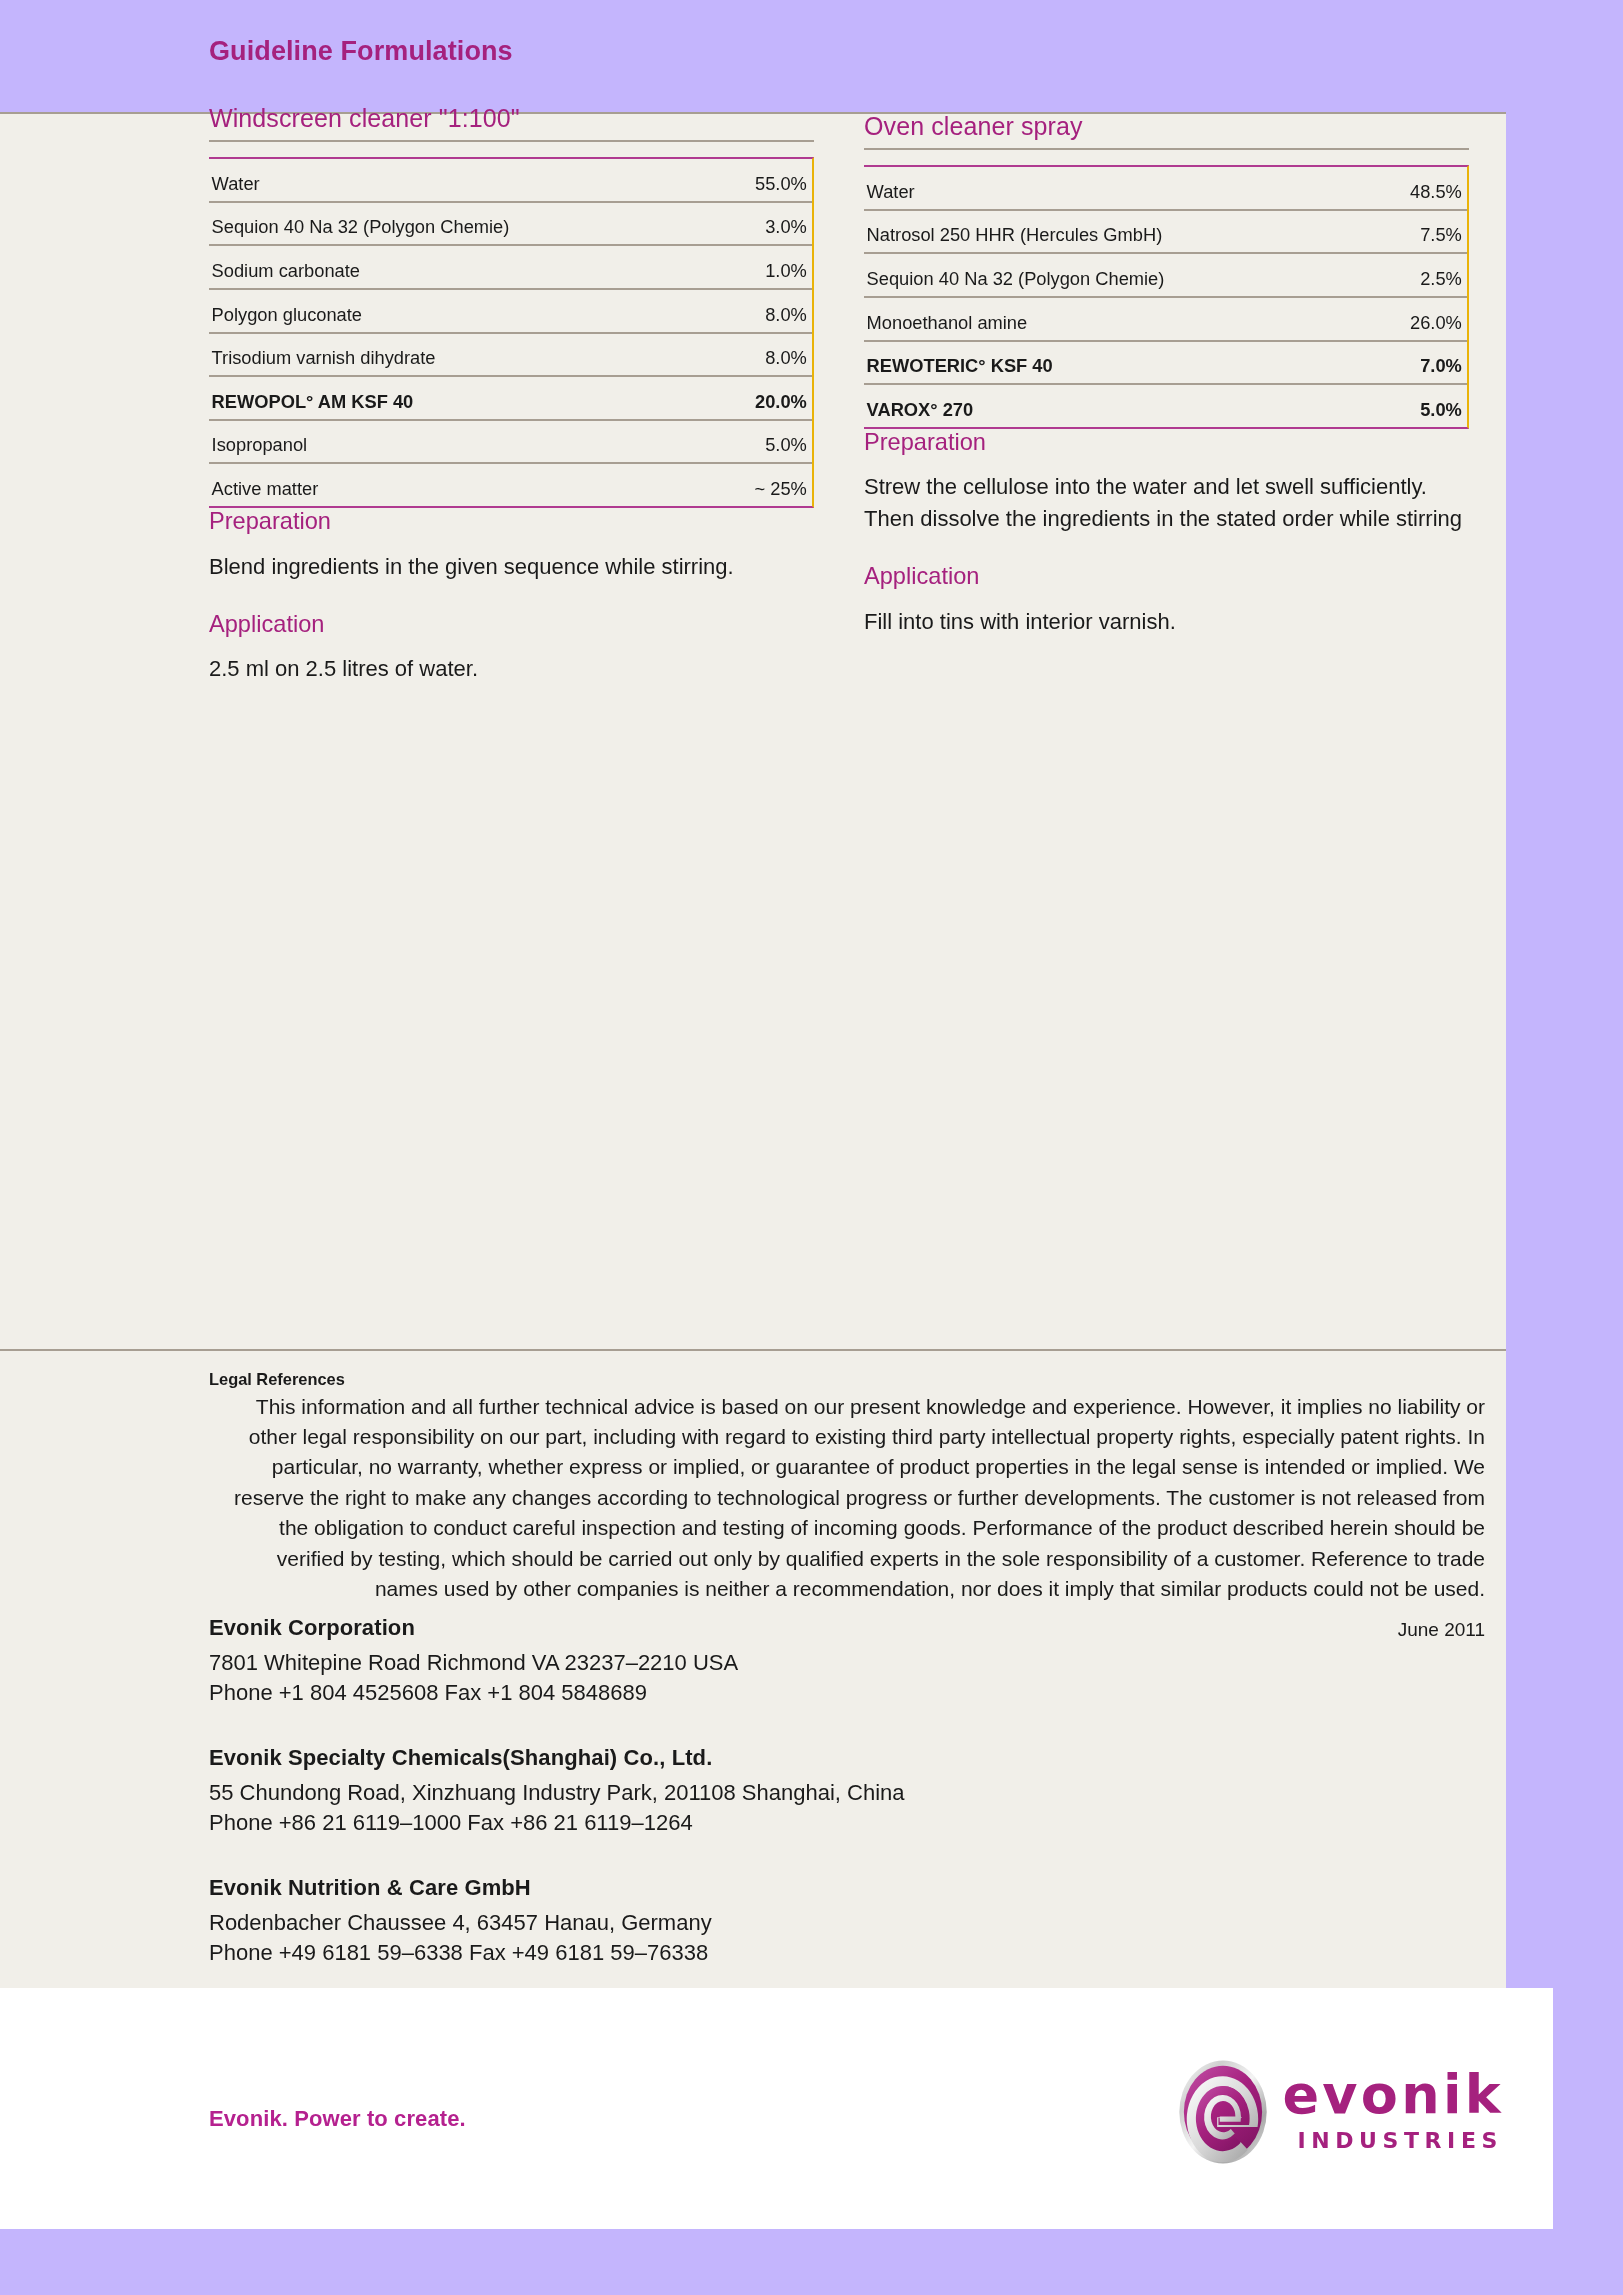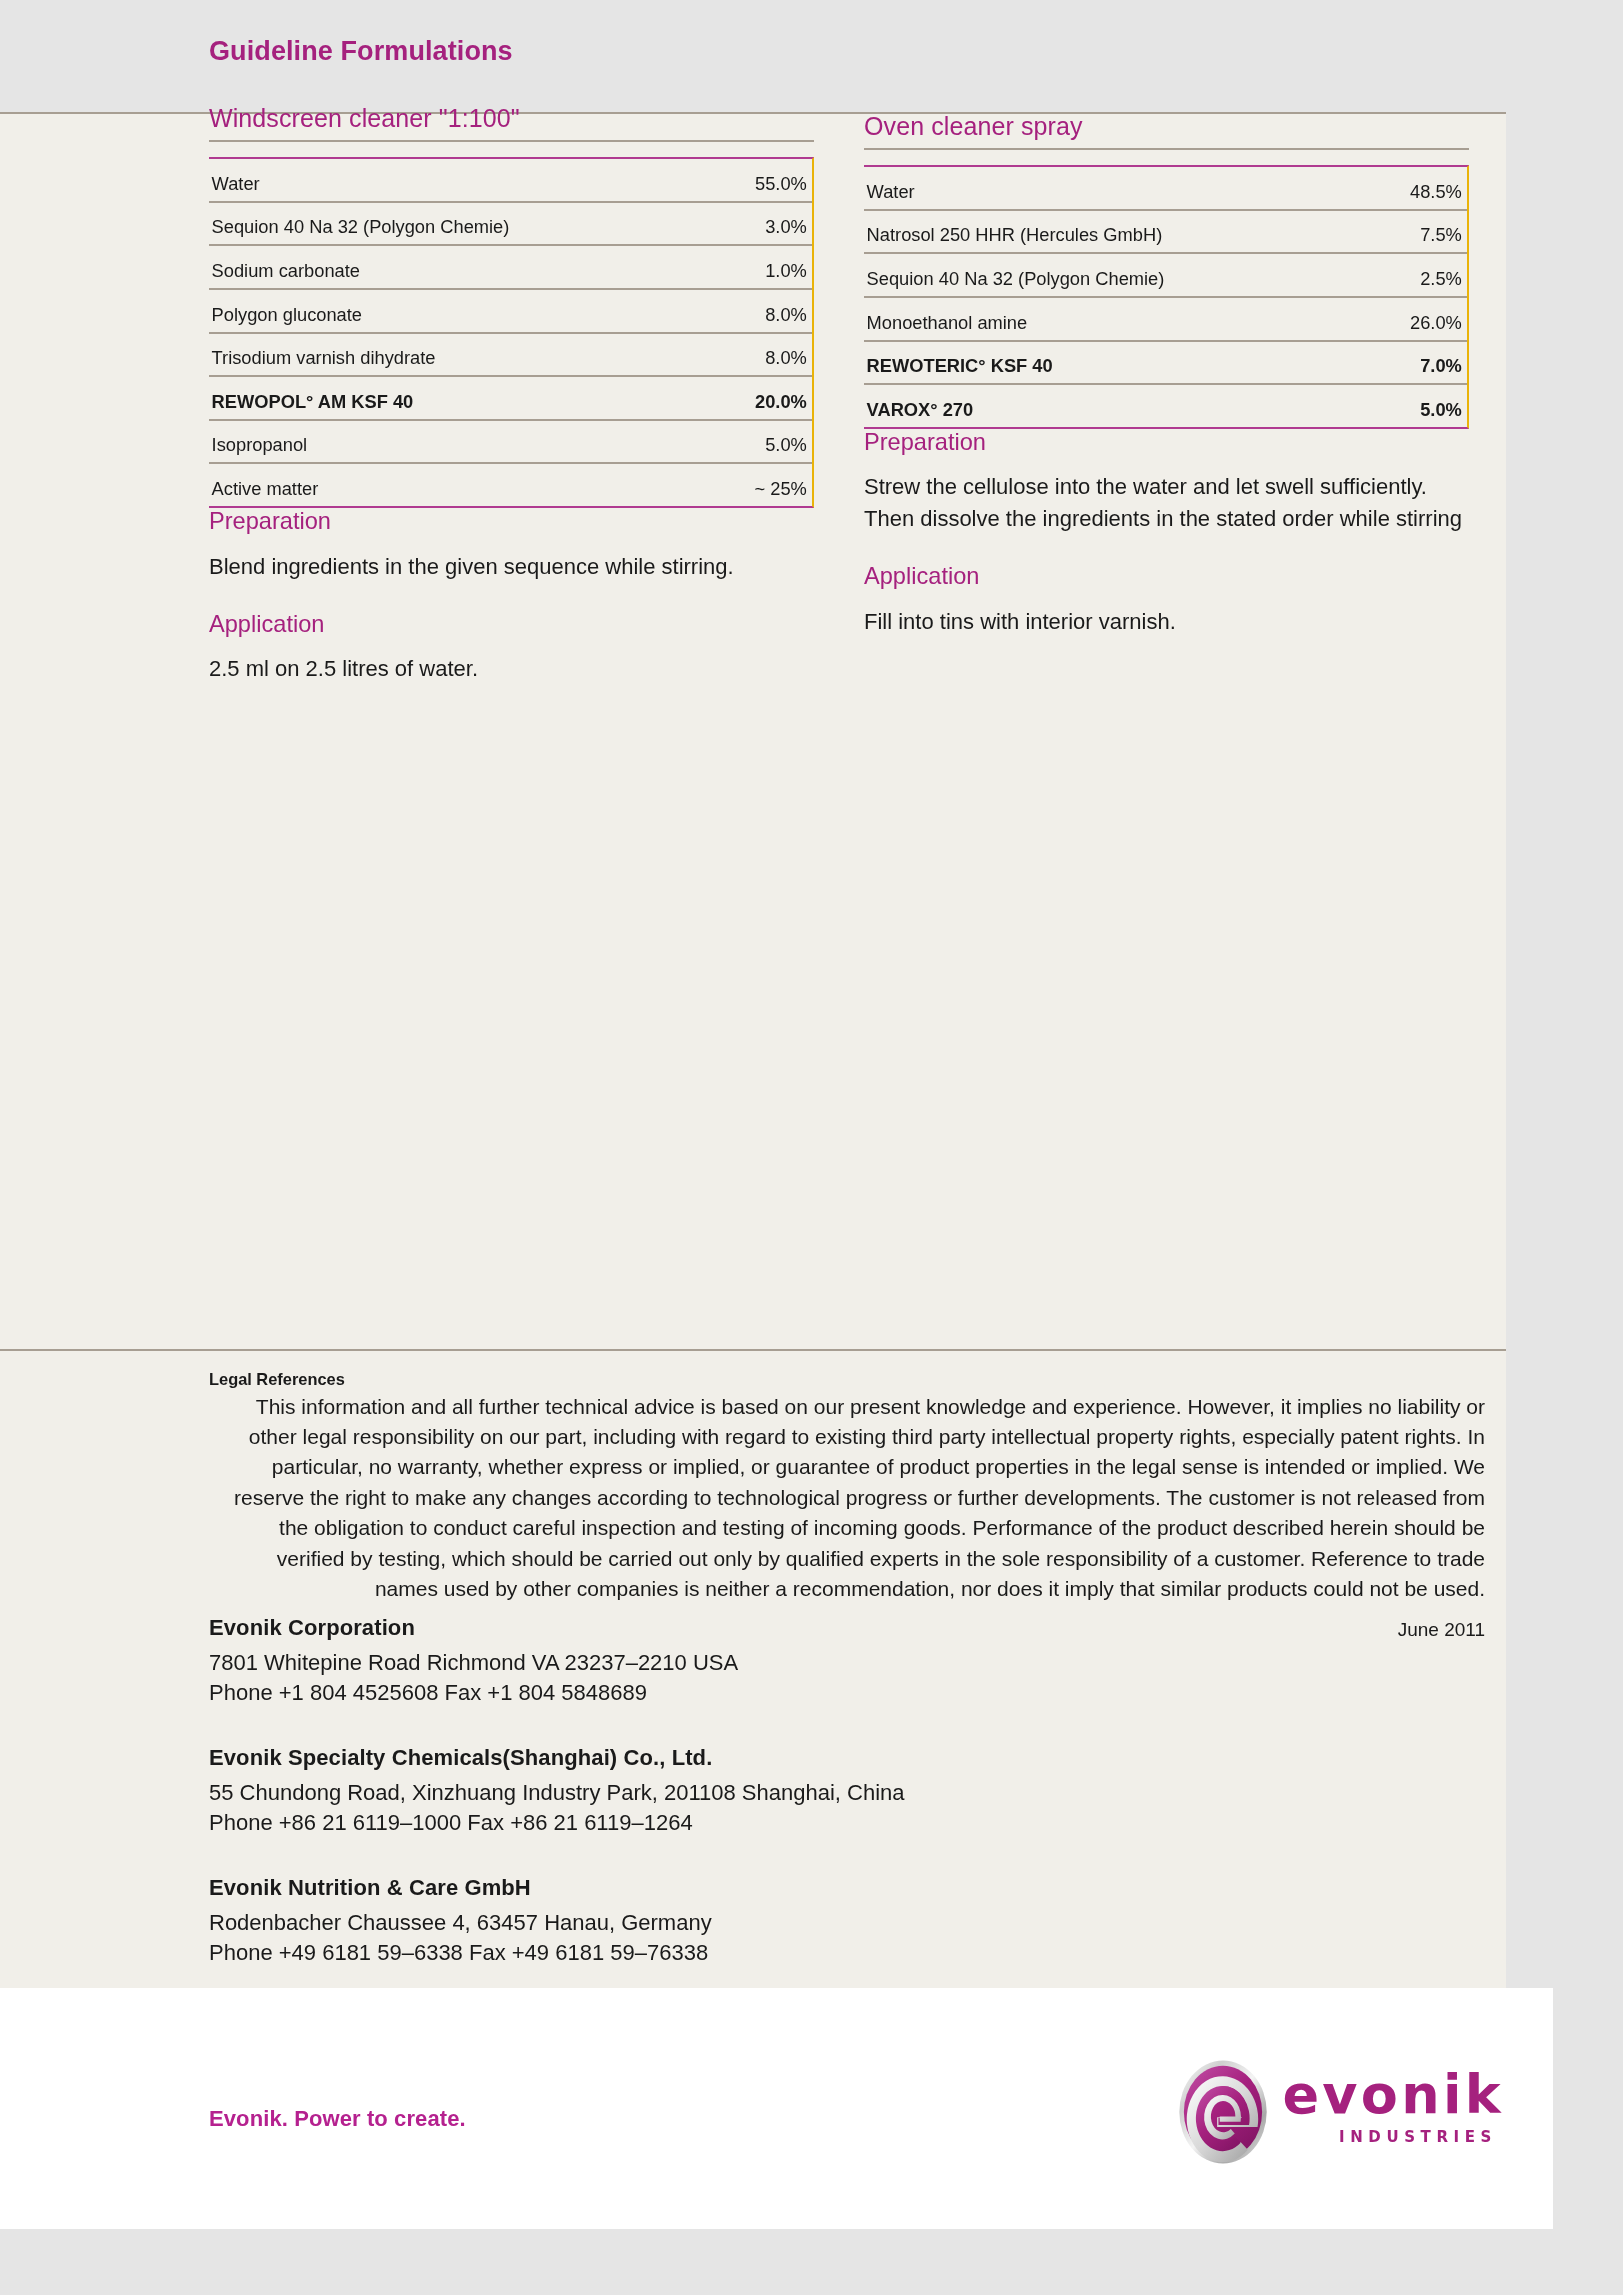--- a/index.html
+++ b/index.html
@@ -13,21 +13,21 @@
     font-family: "Liberation Sans", sans-serif;
     color: #1a1a1a;
     position: relative;
     overflow: hidden;
   }
 
   
   .page {
     position: absolute;
     inset: 0;
-    background: #e5e5e5;
+    background: #c4b5fd;
   }
 
   .content-panel {
     position: absolute;
     left: 0;
     top: 112px;
     width: 1506px;
     height: 1941px;
     background: #f1efe9;
     border-top: 2px solid #a79e92;
@@ -202,26 +202,26 @@
   }
   .logo-evonik {
     font-size: 54px;
     font-weight: 700;
     color: #a5217e;
     letter-spacing: 3.3px;
     line-height: .94;
     font-family: "DejaVu Sans", sans-serif;
   }
   .logo-industries {
-    font-size: 15px;
+    font-size: 22px;
     font-weight: 700;
     color: #a5217e;
     letter-spacing: 5.6px;
     margin-top: 7.9px;
-    margin-right: 7px;
+    margin-right: 1px;
     font-family: "DejaVu Sans", sans-serif;
   }
 </style>
 </head>
 <body>
 
 <div class="page">
 
   <div class="content-panel"></div>
   <div class="panel-divider"></div>

